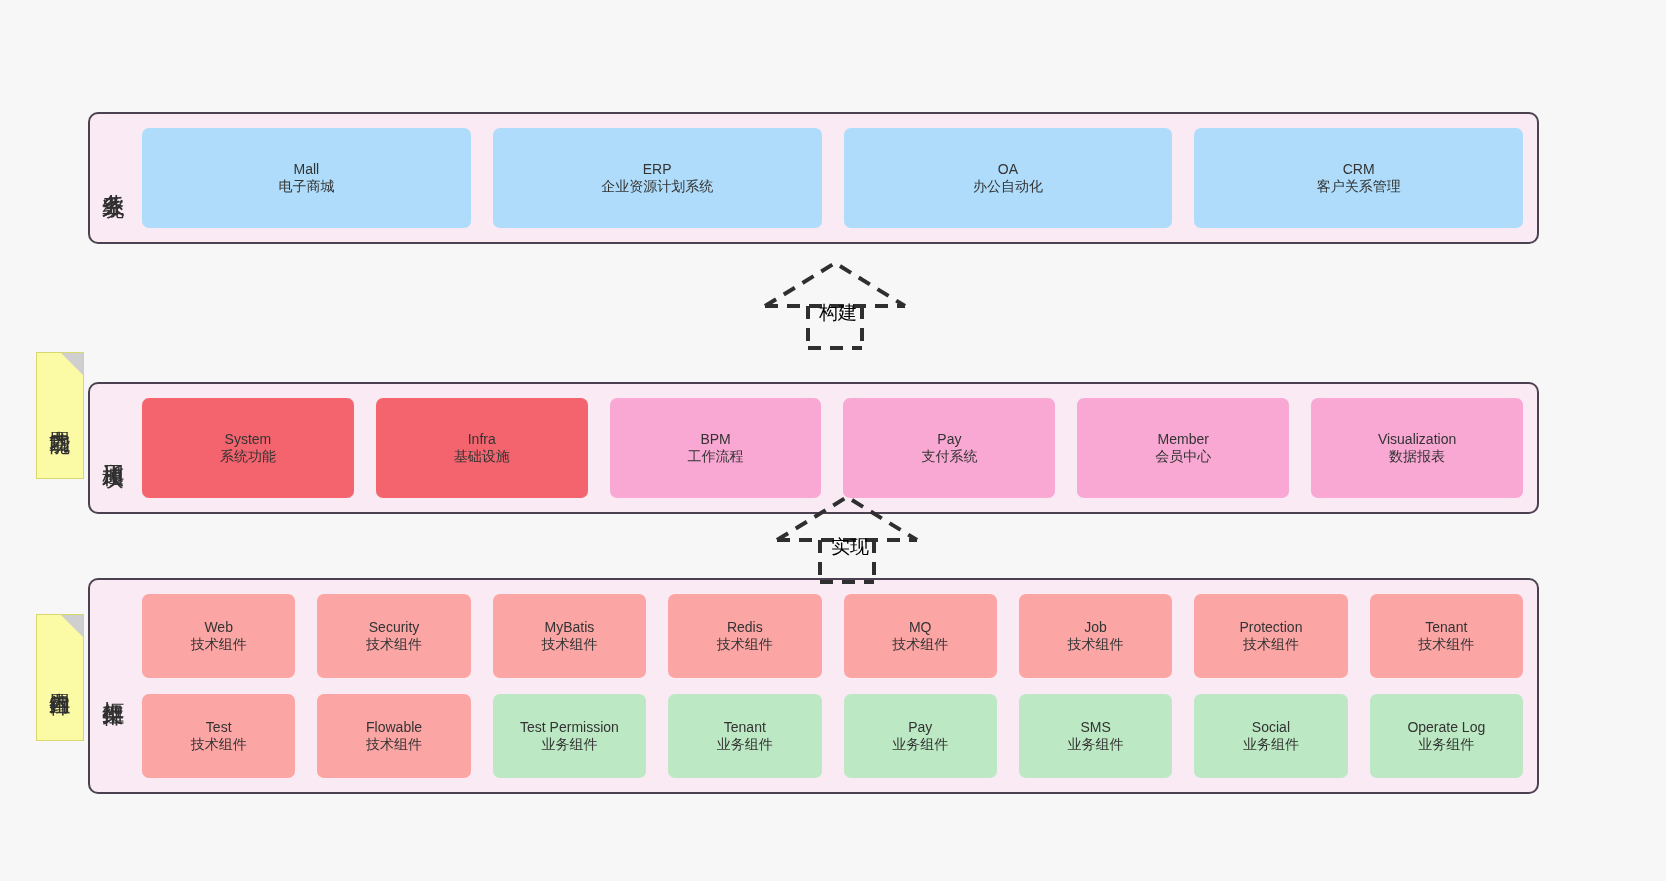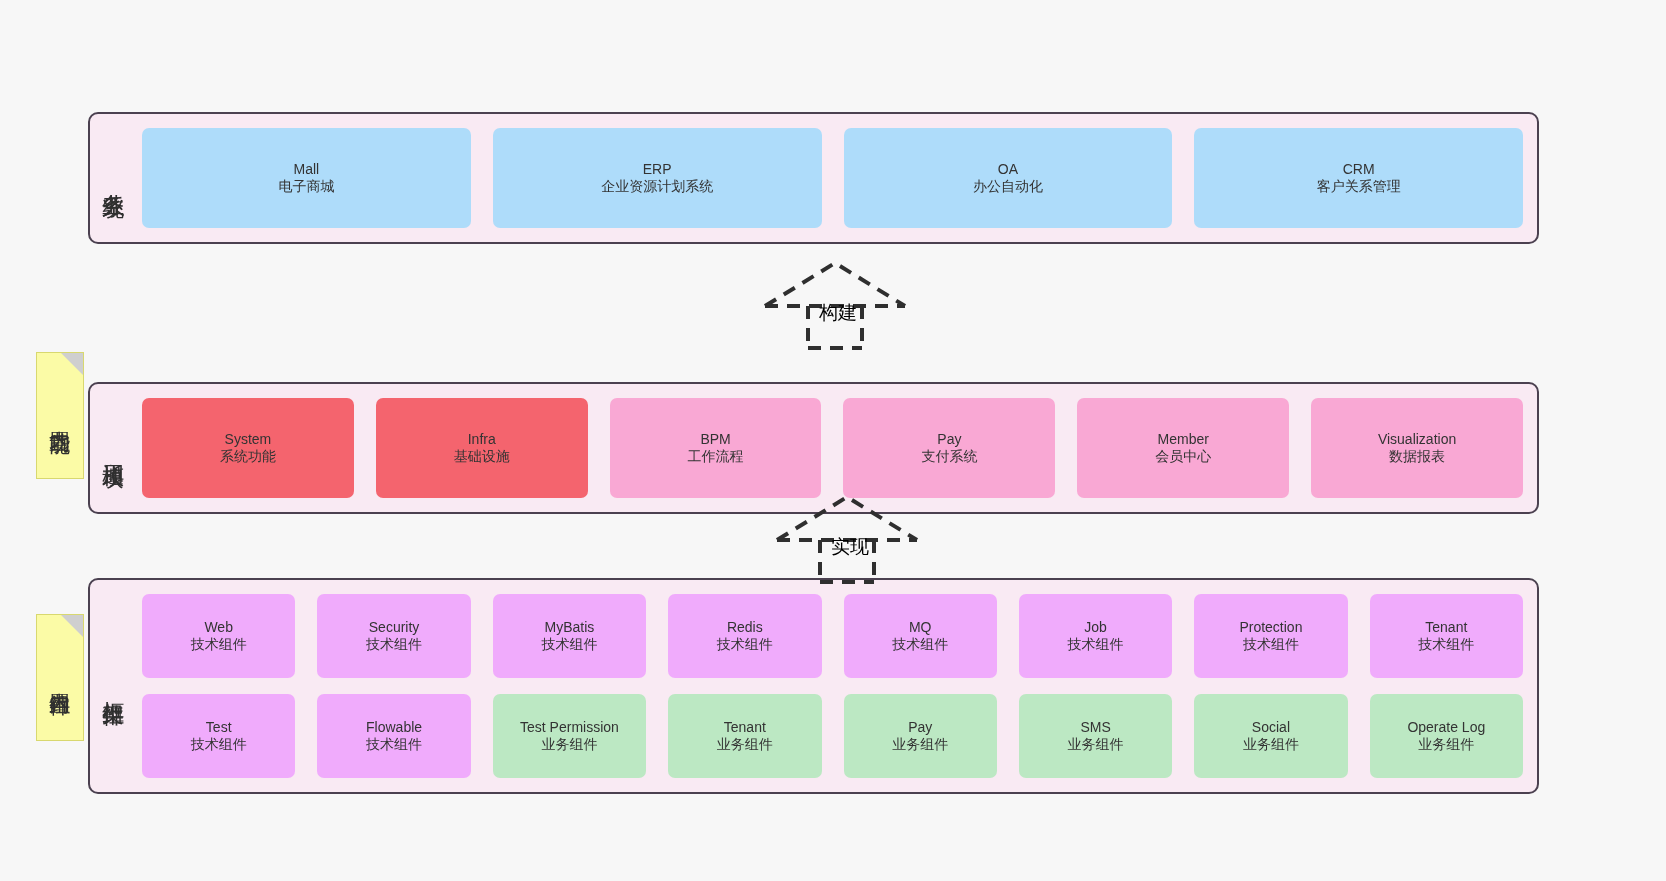--- a/index.html
+++ b/index.html
@@ -79,21 +79,21 @@
     padding: 4px 6px;
     box-sizing: border-box;
     min-width: 0;
   }
   .cell .t1 { white-space: normal; }
   .cell .t2 { white-space: nowrap; }
 
   .c-blue       { background: #aedcfa; }
   .c-red        { background: #f4646e; }
   .c-pink       { background: #f9a8d4; }
-  .c-green      { background: #f0abfc; }
+  .c-green      { background: #fca5a5; }
   .c-lightgreen { background: #bce8c3; }
 
   
   .note {
     position: absolute;
     box-sizing: border-box;
     background: #fbfba6;
     border: 1px solid #d8d86f;
     display: flex;
     align-items: center;

